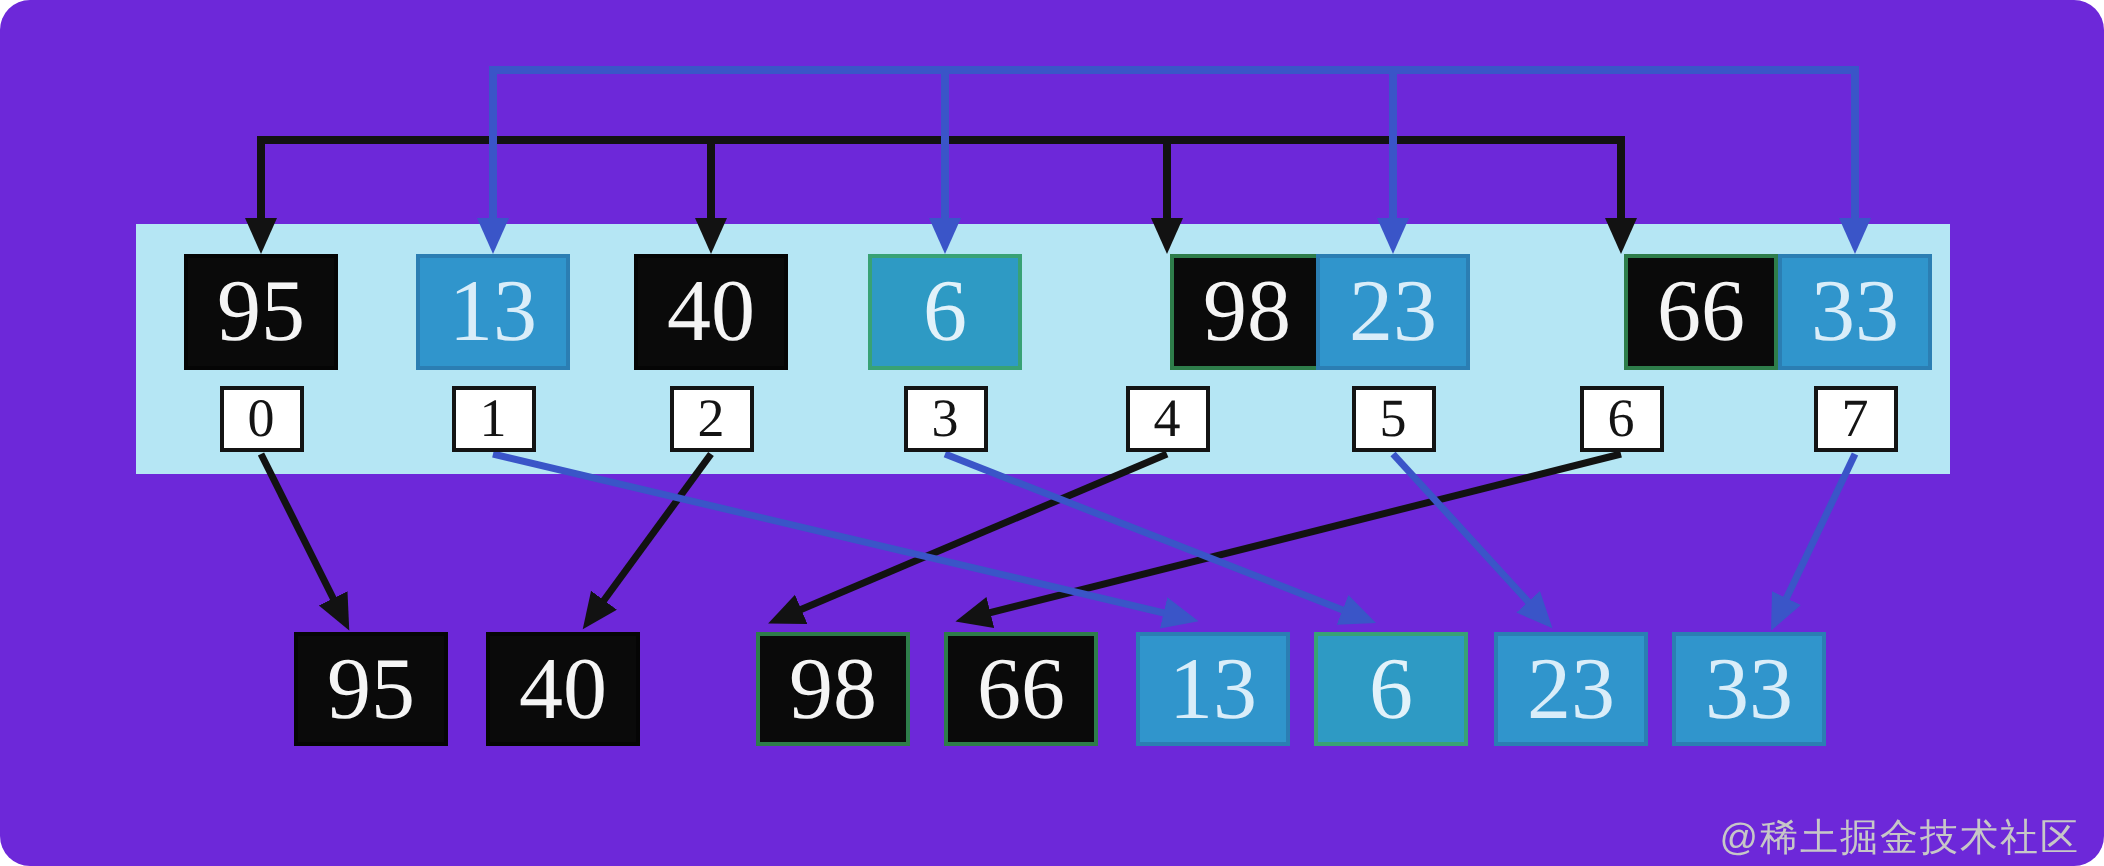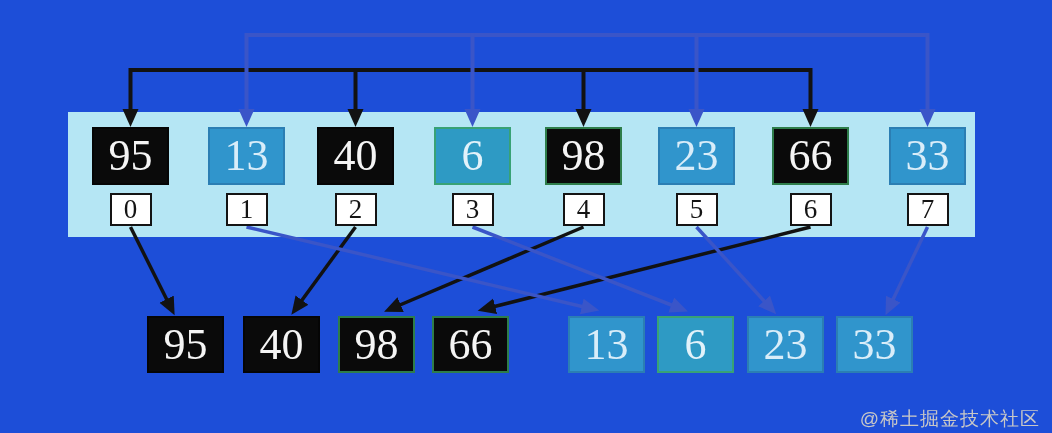--- a/index.html
+++ b/index.html
@@ -1,36 +1,37 @@
 <!DOCTYPE html>
 <html><head>
 <meta charset="utf-8">
 <style>
   html,body{margin:0;padding:0;background:#ffffff;}
   #canvas{
     position:relative;
     width:1052px;height:433px;
-    background:#1d4ed8;
+    background:#6d28d9;
     overflow:hidden;
     font-family:"Liberation Serif","DejaVu Serif",serif;
+    border-radius:15px;
   }
   #band{
     position:absolute;
     background:var(--band);
   }
   #arrows{position:absolute;left:0;top:0;width:1052px;height:433px;pointer-events:none;}
   .cell{
     position:absolute;
     display:flex;align-items:center;justify-content:center;
     box-sizing:border-box;
     font-size:44px;line-height:1;
     color:#ffffff;
   }
   .cell.black{background:var(--blackBox);border:2px solid #050505;color:#f5f5f5;}
-  .cell.black-green{background:var(--blackBox);border:2px solid var(--greenBorder);color:#f5f5f5;}
+  .cell.black-green{background:var(--blackBox);border:2px solid var(--greenBorder);color:#f5f5f5;margin-left:40px;}
   .cell.blue{background:var(--blueBox);border:2px solid var(--blueBorder);color:#d9edf9;}
   .cell.blue-green{background:var(--blueBoxAlt);border:2px solid var(--greenBorder2);color:#e2f2fa;}
   .idx{
     position:absolute;
     display:flex;align-items:center;justify-content:center;
     box-sizing:border-box;
     background:var(--idxBg);
     border:2px solid var(--idxBorder);
     color:#141414;
     font-size:27px;line-height:1;

